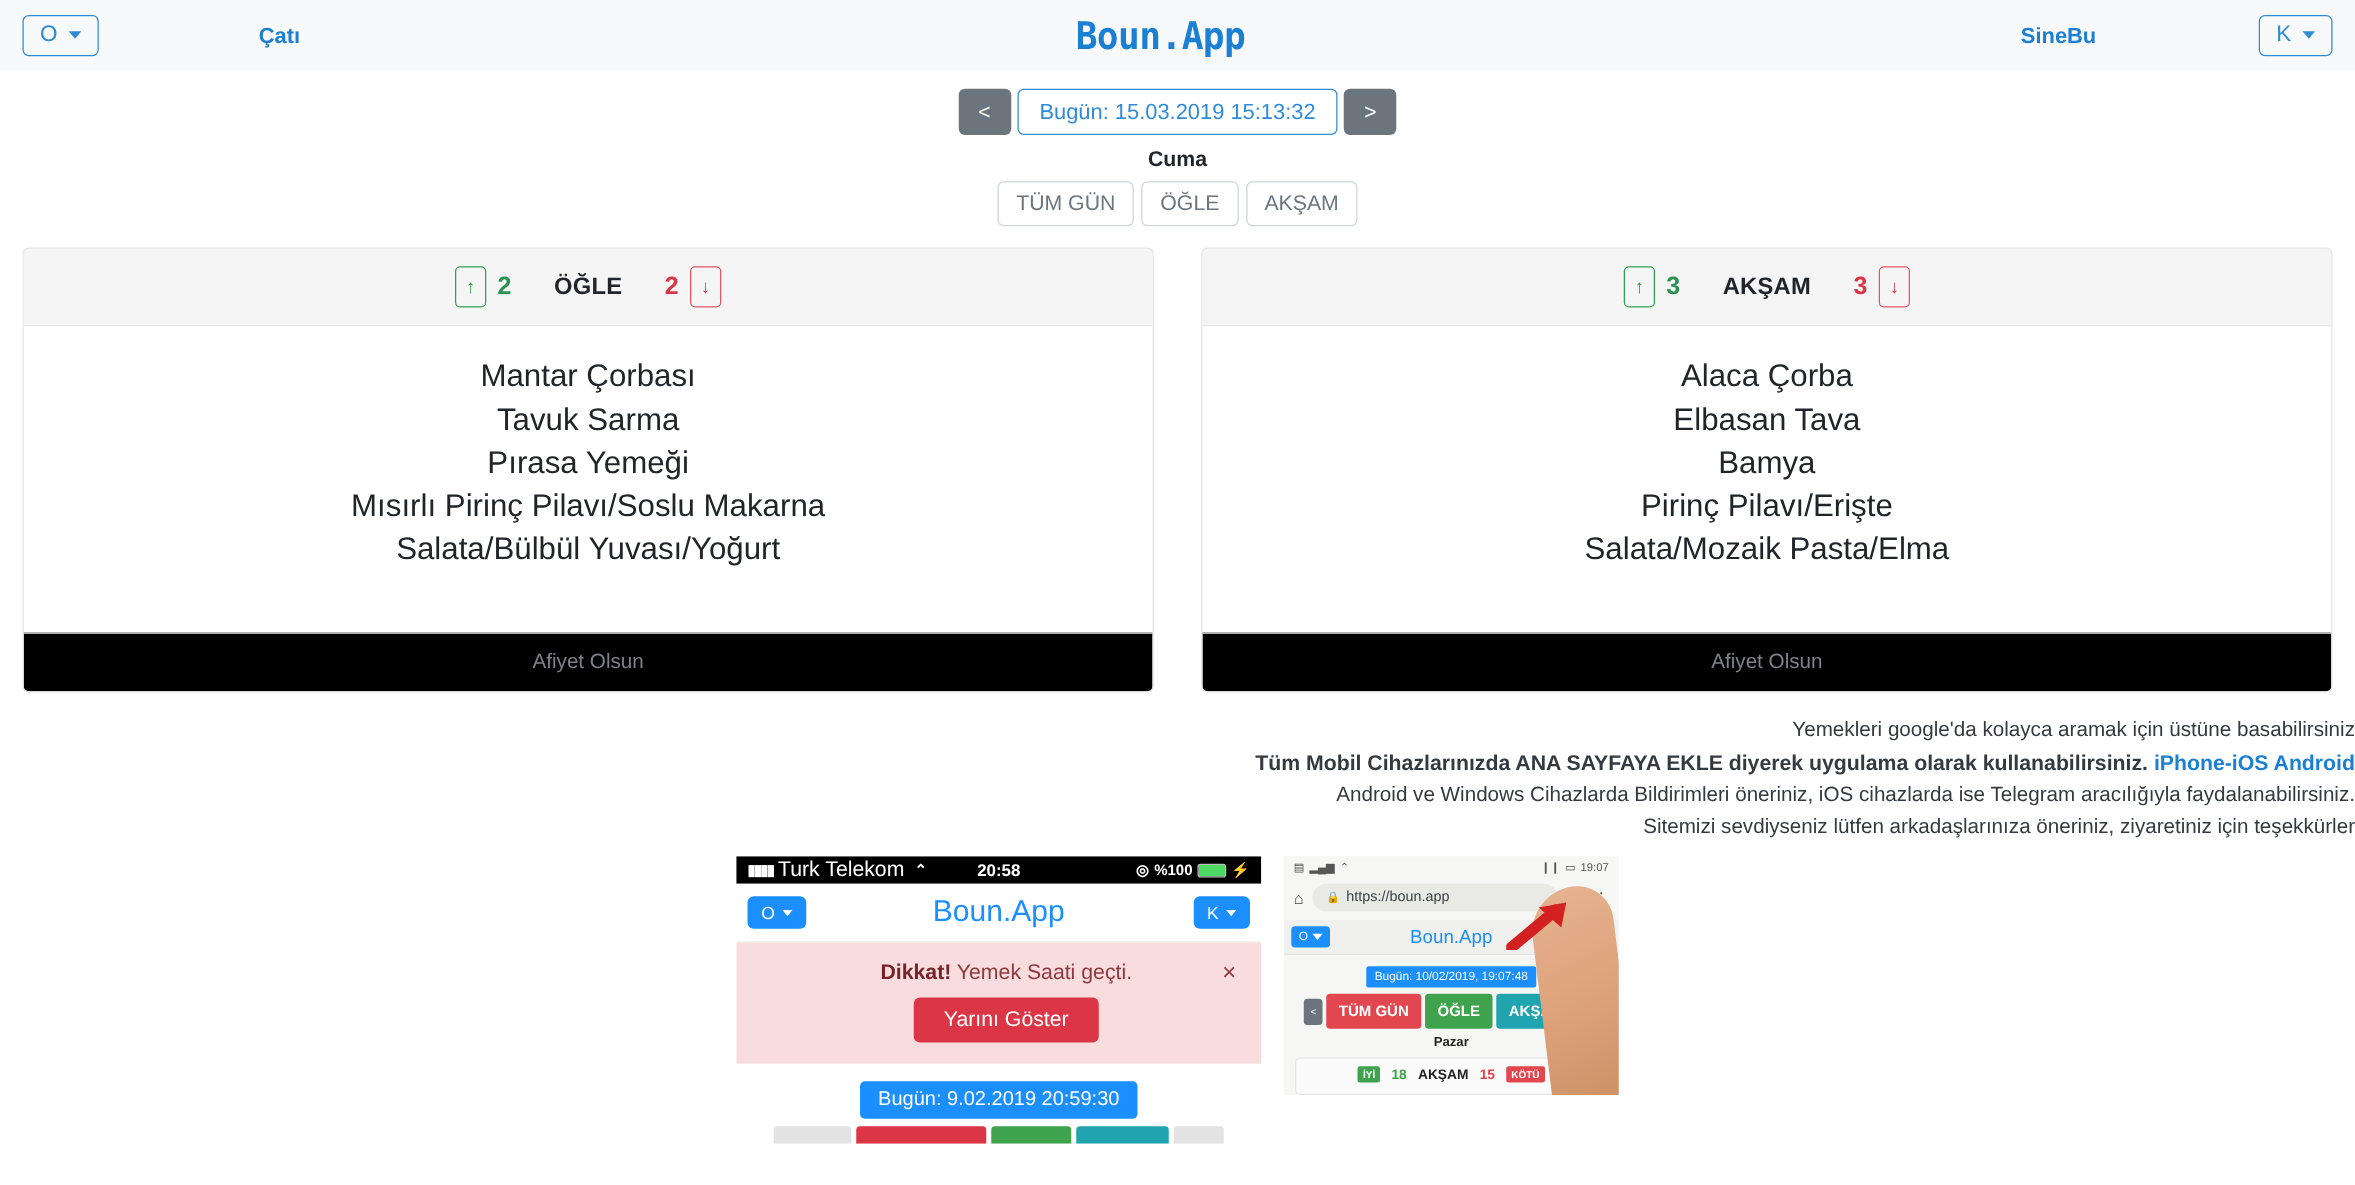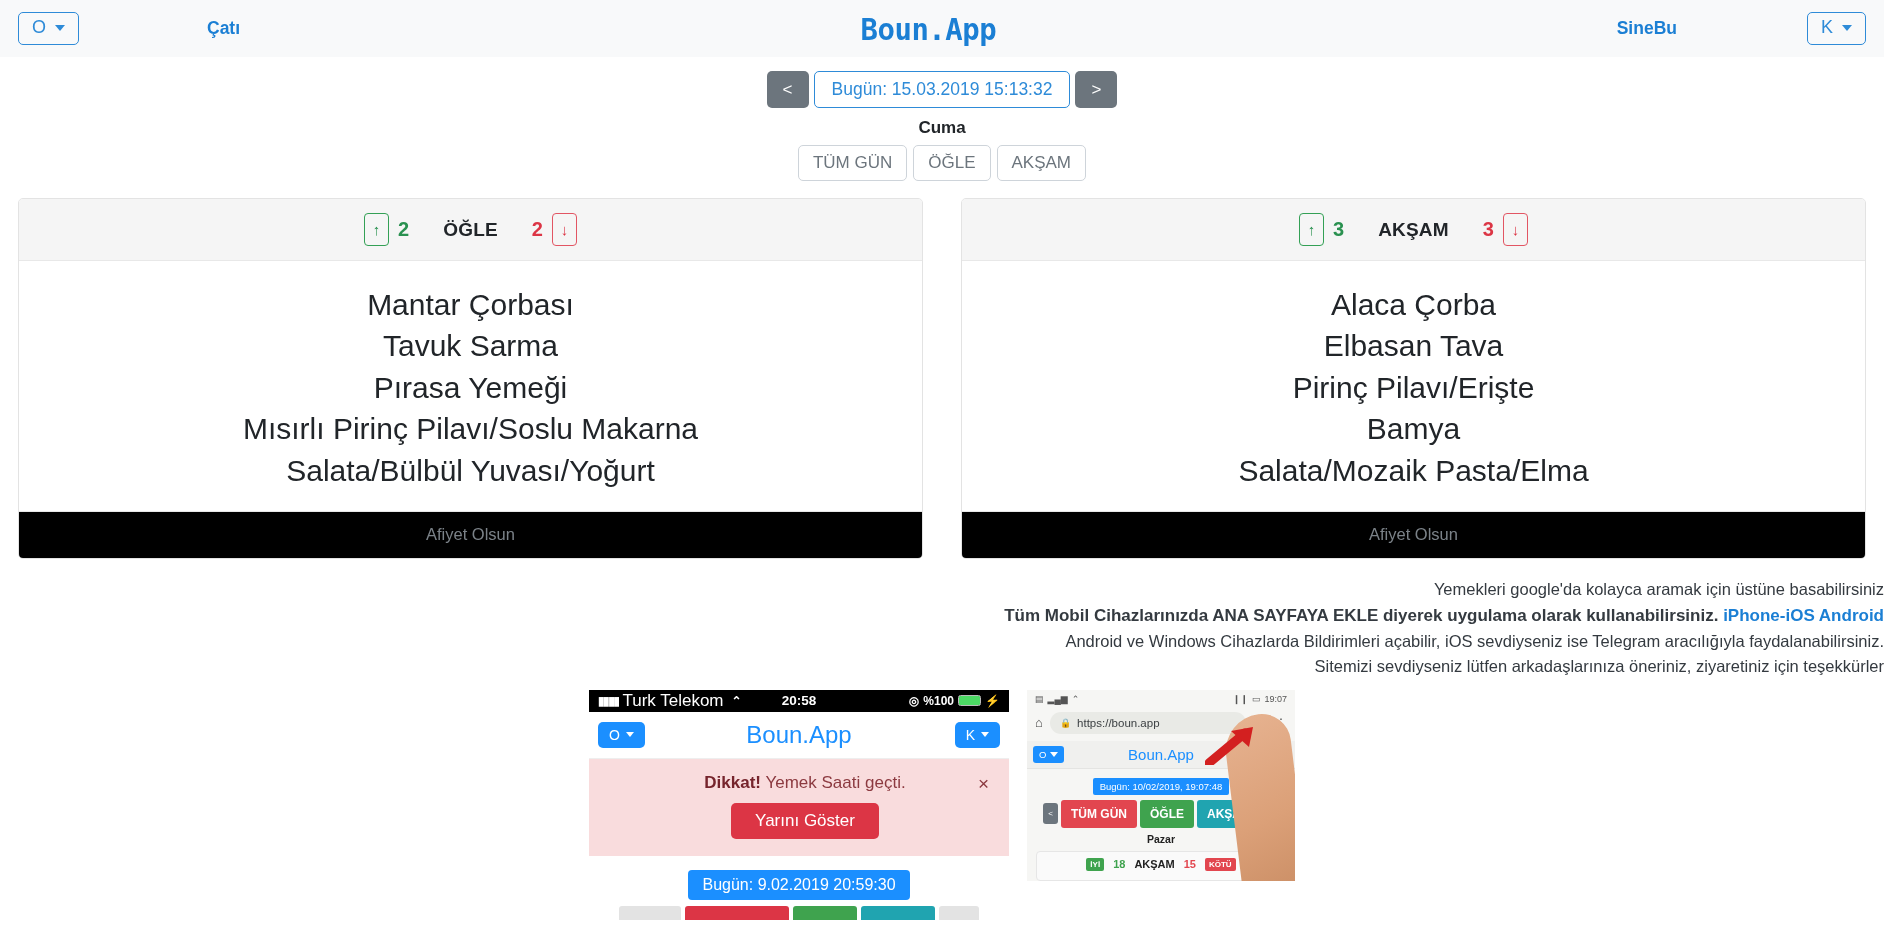--- a/index.html
+++ b/index.html
@@ -180,21 +180,21 @@
     color: #212529;
     margin: 0 34px;
     letter-spacing: 0.2px;
   }
   .card-body {
     padding: 23px 14px 20px 14px;
     min-height: 245px;
   }
   .dish {
     text-align: center;
-    font-size: 30px;
+    font-size: 25px;
     color: #212529;
     line-height: 1.38;
     font-weight: 400;
     cursor: pointer;
   }
   .card-footer {
     background: #000000;
     border-top: 1px solid #e8e8e8;
     text-align: center;
     color: #7b8288;
@@ -499,35 +499,35 @@
       <div class="vote">
         <span class="vote-num down">3</span>
         <div class="vote-box vote-down">
           <span>↓</span>
         </div>
       </div>
     </div>
     <div class="card-body">
       <div class="dish">Alaca Çorba</div>
       <div class="dish">Elbasan Tava</div>
+      <div class="dish">Bamya</div>
       <div class="dish">Pirinç Pilavı/Erişte</div>
-      <div class="dish">Bamya</div>
       <div class="dish">Salata/Mozaik Pasta/Elma</div>
     </div>
     <div class="card-footer">Afiyet Olsun</div>
   </div>
 </div>
 
 <div class="info">
   <div class="info-line">Yemekleri google'da kolayca aramak için üstüne basabilirsiniz</div>
   <div class="info-line bold">
     <span>Tüm Mobil Cihazlarınızda ANA SAYFAYA EKLE diyerek uygulama olarak kullanabilirsiniz.</span>
     <a class="info-link">iPhone-iOS Android</a>
   </div>
-  <div class="info-line">Android ve Windows Cihazlarda Bildirimleri açabilir, iOS sevdiyseniz ise Telegram aracılığıyla faydalanabilirsiniz.</div>
+  <div class="info-line">Android ve Windows Cihazlarda Bildirimleri öneriniz, iOS cihazlarda ise Telegram aracılığıyla faydalanabilirsiniz.</div>
   <div class="info-line">Sitemizi sevdiyseniz lütfen arkadaşlarınıza öneriniz, ziyaretiniz için teşekkürler</div>
 </div>
 
 <div class="shots">
 
   <div class="ios">
     <div class="ios-status">
       <span class="ios-bars">▮▮▮▮</span>
       <span class="ios-carrier">Turk Telekom</span>
       <span class="ios-wifi">⌃</span>

